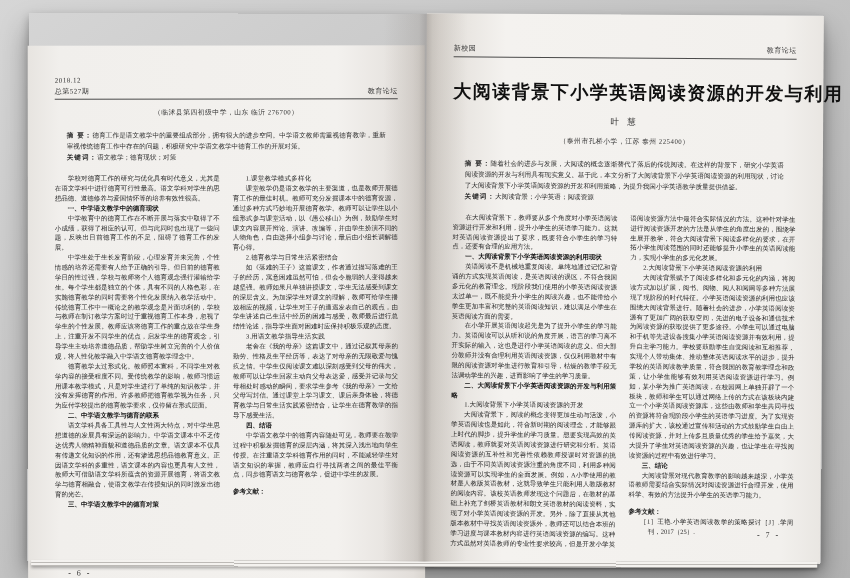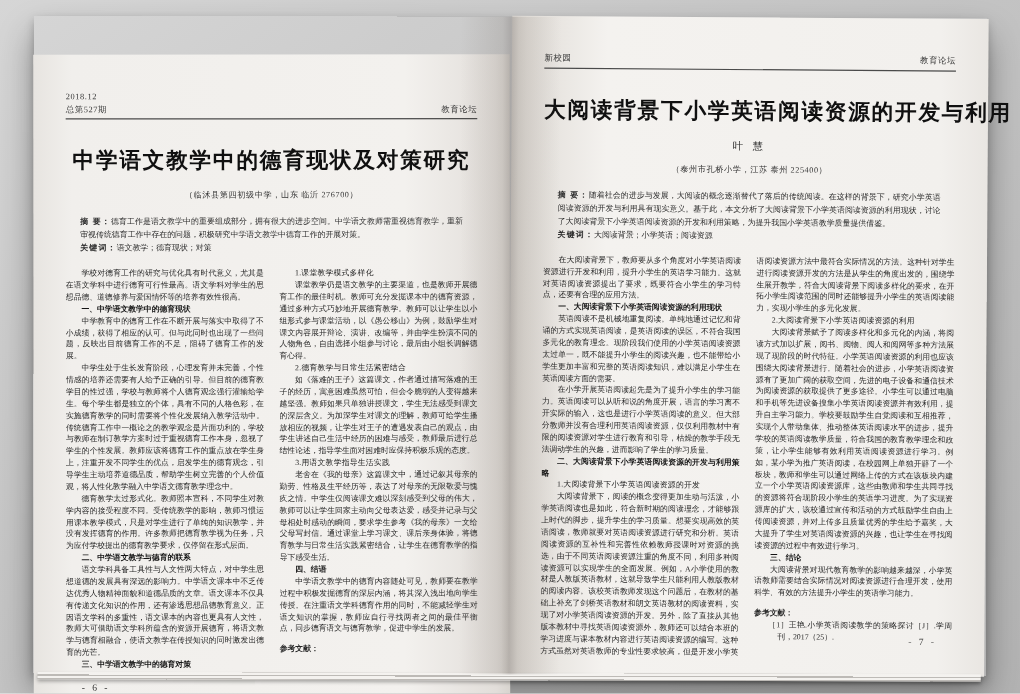--- a/index.html
+++ b/index.html
@@ -76,21 +76,20 @@
 <div class="spread">
 
   <div class="page left">
     <div class="page-head">
       <div class="head-left">
         <span>2018.12</span>
         <span>总第527期</span>
       </div>
       <div class="head-right">教育论坛</div>
     </div>
-    <h1 class="title">中学语文教学中的德育现状及对策研究</h1>
     <div class="affil">（临沭县第四初级中学，山东  临沂  276700）</div>
     <div class="abstract-block">
       <b>摘  要：</b><span>德育工作是语文教学中的重要组成部分，拥有很大的进步空间。中学语文教师需重视德育教学，重新审视传统德育工作中存在的问题，积极研究中学语文教学中德育工作的开展对策。</span>
     </div>
     <div class="kw">
       <b>关键词：</b><span>语文教学；德育现状；对策</span>
     </div>
     <div class="page-body">
         <p class="b-para">学校对德育工作的研究与优化具有时代意义，尤其是在语文学科中进行德育可行性最高。语文学科对学生的思想品德、道德修养与爱国情怀等的培养有效性很高。</p>
         <p class="b-h1">一、中学语文教学中的德育现状</p>

